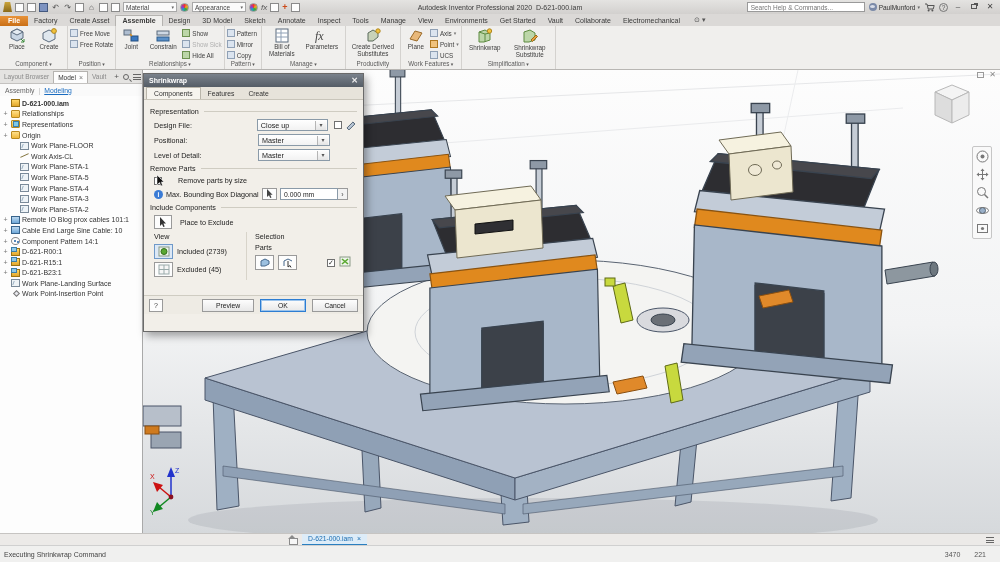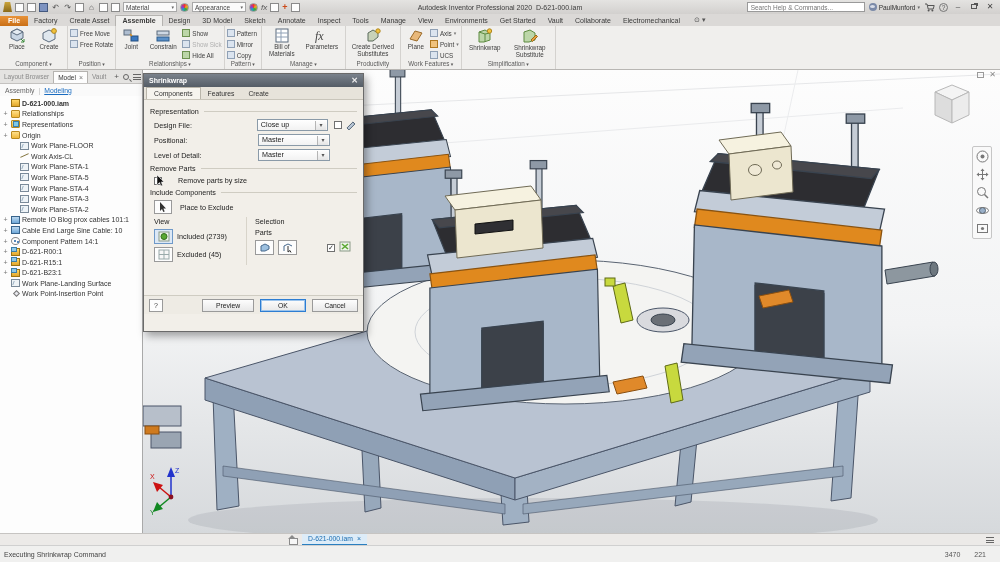--- a/index.html
+++ b/index.html
@@ -116,21 +116,21 @@
   .dclose { margin-left:auto; color:#eee; font-size:8px; }
   .dtabs { display:flex; height:13px; background:#e7e3da; border-bottom:1px solid #c9c5ba; padding-left:2px; align-items:flex-end; }
   .dtab { padding:2px 7px; font-size:6.8px; color:#333; }
   .dtab.active { background:#f6f4ee; border:1px solid #b9b5aa; border-bottom:none; }
   .dbody { position:relative; padding:4px 6px 0; height:214px; }
   .dsect { display:flex; align-items:center; gap:5px; margin:3px 0 3px; color:#222; }
   .dsect .line { flex:1; border-top:1px solid #cfccc2; }
   .drow { display:flex; align-items:center; margin:2px 0 3px 4px; }
   .dlabel { width:104px; }
   .dselect { width:72px; height:12px; border:1px solid #8a9aa8; background:linear-gradient(#fff,#f2f2f2);
-    display:flex; align-items:flex-start; padding-left:3px; position:relative; }
+    display:flex; align-items:center; padding-left:3px; position:relative; }
   .dselect::after { content:"▾"; position:absolute; right:1px; top:1px; width:10px; height:9px; font-size:6px; color:#555;
     background:linear-gradient(#fdfdfd,#e4e4e4); border-left:1px solid #b5b5b5; text-align:center; line-height:9px; }
   .chk { width:8px; height:8px; border:1px solid #707070; background:#fff; flex:0 0 8px; position:relative; }
   .chk.checked::after { content:"✓"; position:absolute; left:0; top:-1px; font-size:7px; color:#333; }
   .assoc { width:11px; height:10px; margin-left:4px; }
   .cursor-arrow { position:absolute; }
   .infoi { width:9px; height:9px; border-radius:50%; background:#3a7bd5; color:#fff; font-size:6.5px; text-align:center;
     line-height:9px; font-weight:bold; flex:0 0 9px; margin-right:3px; }
   .pickbtn { width:15px; height:12px; border:1px solid #9a9a9a; background:#fdfdfd; display:flex; align-items:center; justify-content:center; }
   .dinput { width:58px; height:12px; border:1px solid #8a9aa8; background:#fff; font-size:6.8px; padding-left:3px;
@@ -701,20 +701,31 @@
             <span>Remove Parts</span>
             <span class="line"></span>
           </div>
         <div class="drow" style="position:relative">
           <span class="chk"></span>
           <svg class="cursor-arrow" style="left:2px;top:-1px" width="9" height="12">
               <path d="M1,0 L1,10 L3.5,7.5 L5,11 L6.5,10.2 L5,7 L8,7 Z" fill="#111" stroke="#fff" stroke-width=".5"></path>
             </svg>
           <span style="margin-left:16px">Remove parts by size</span>
         </div>
+        <div class="drow">
+          <span class="infoi">i</span>
+          <span style="width:96px">Max. Bounding Box Diagonal</span>
+          <span class="pickbtn">
+              <svg width="8" height="10">
+                <path d="M1,0 L1,8 L3,6.2 L4.2,9 L5.5,8.4 L4.3,5.7 L6.6,5.7 Z" fill="#444"></path>
+              </svg>
+            </span>
+          <span class="dinput" style="margin-left:3px">0.000 mm</span>
+          <span class="spin">›</span>
+        </div>
 
         <div class="dsect">
             <span>Include Components</span>
             <span class="line"></span>
           </div>
         <div class="drow">
           <span class="pickbtn" style="width:18px;height:14px">
               <svg width="8" height="11">
                 <path d="M1,0 L1,9 L3,7 L4.3,10 L5.7,9.4 L4.4,6.5 L7,6.5 Z" fill="#333"></path>
               </svg>

